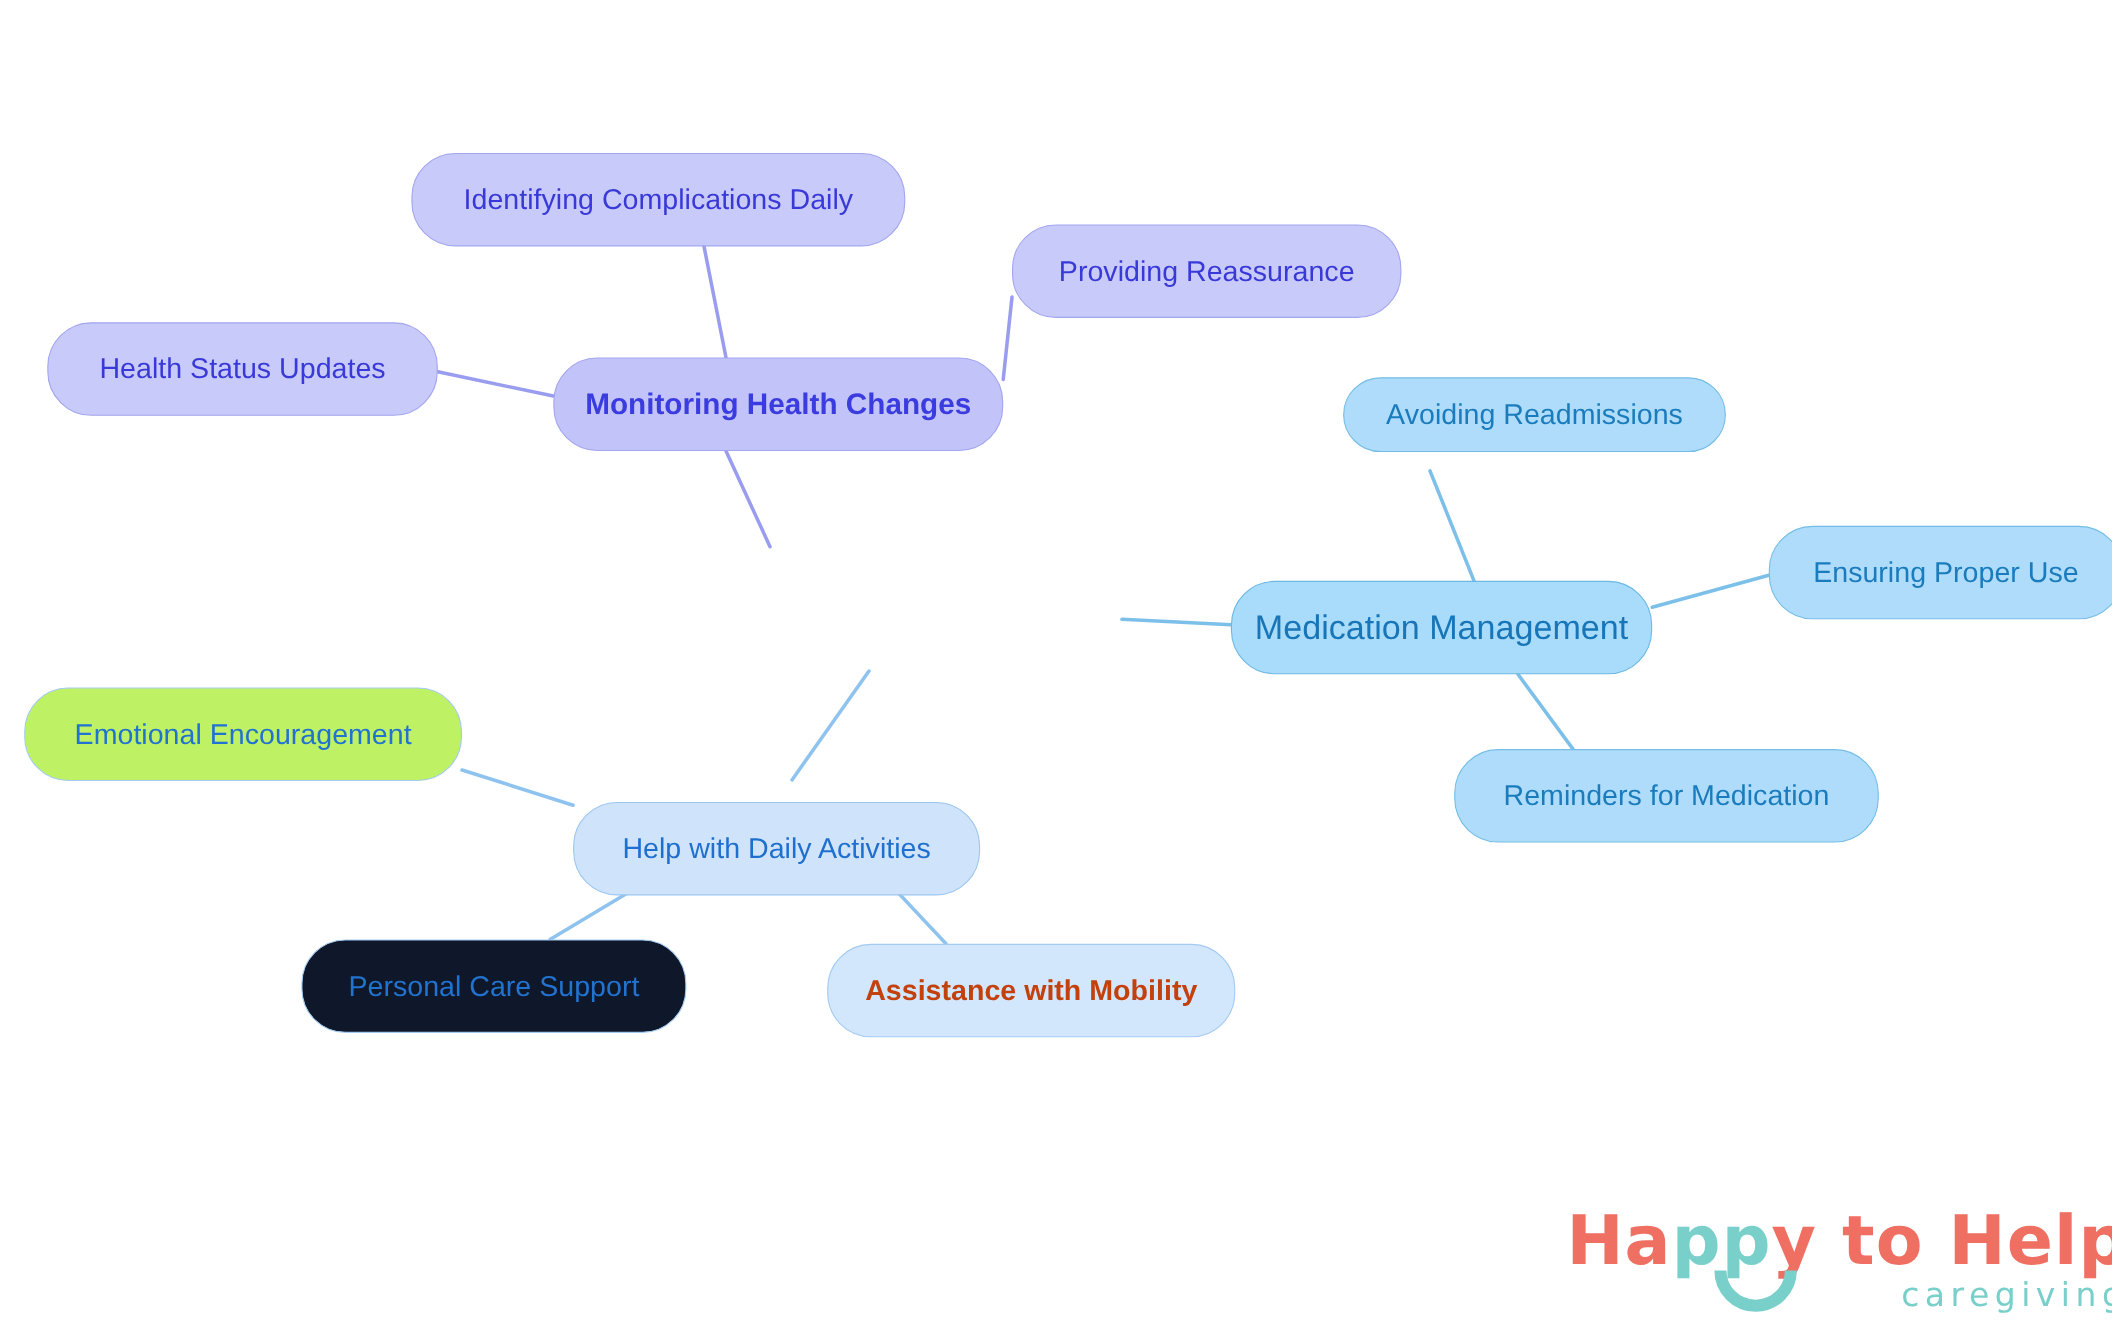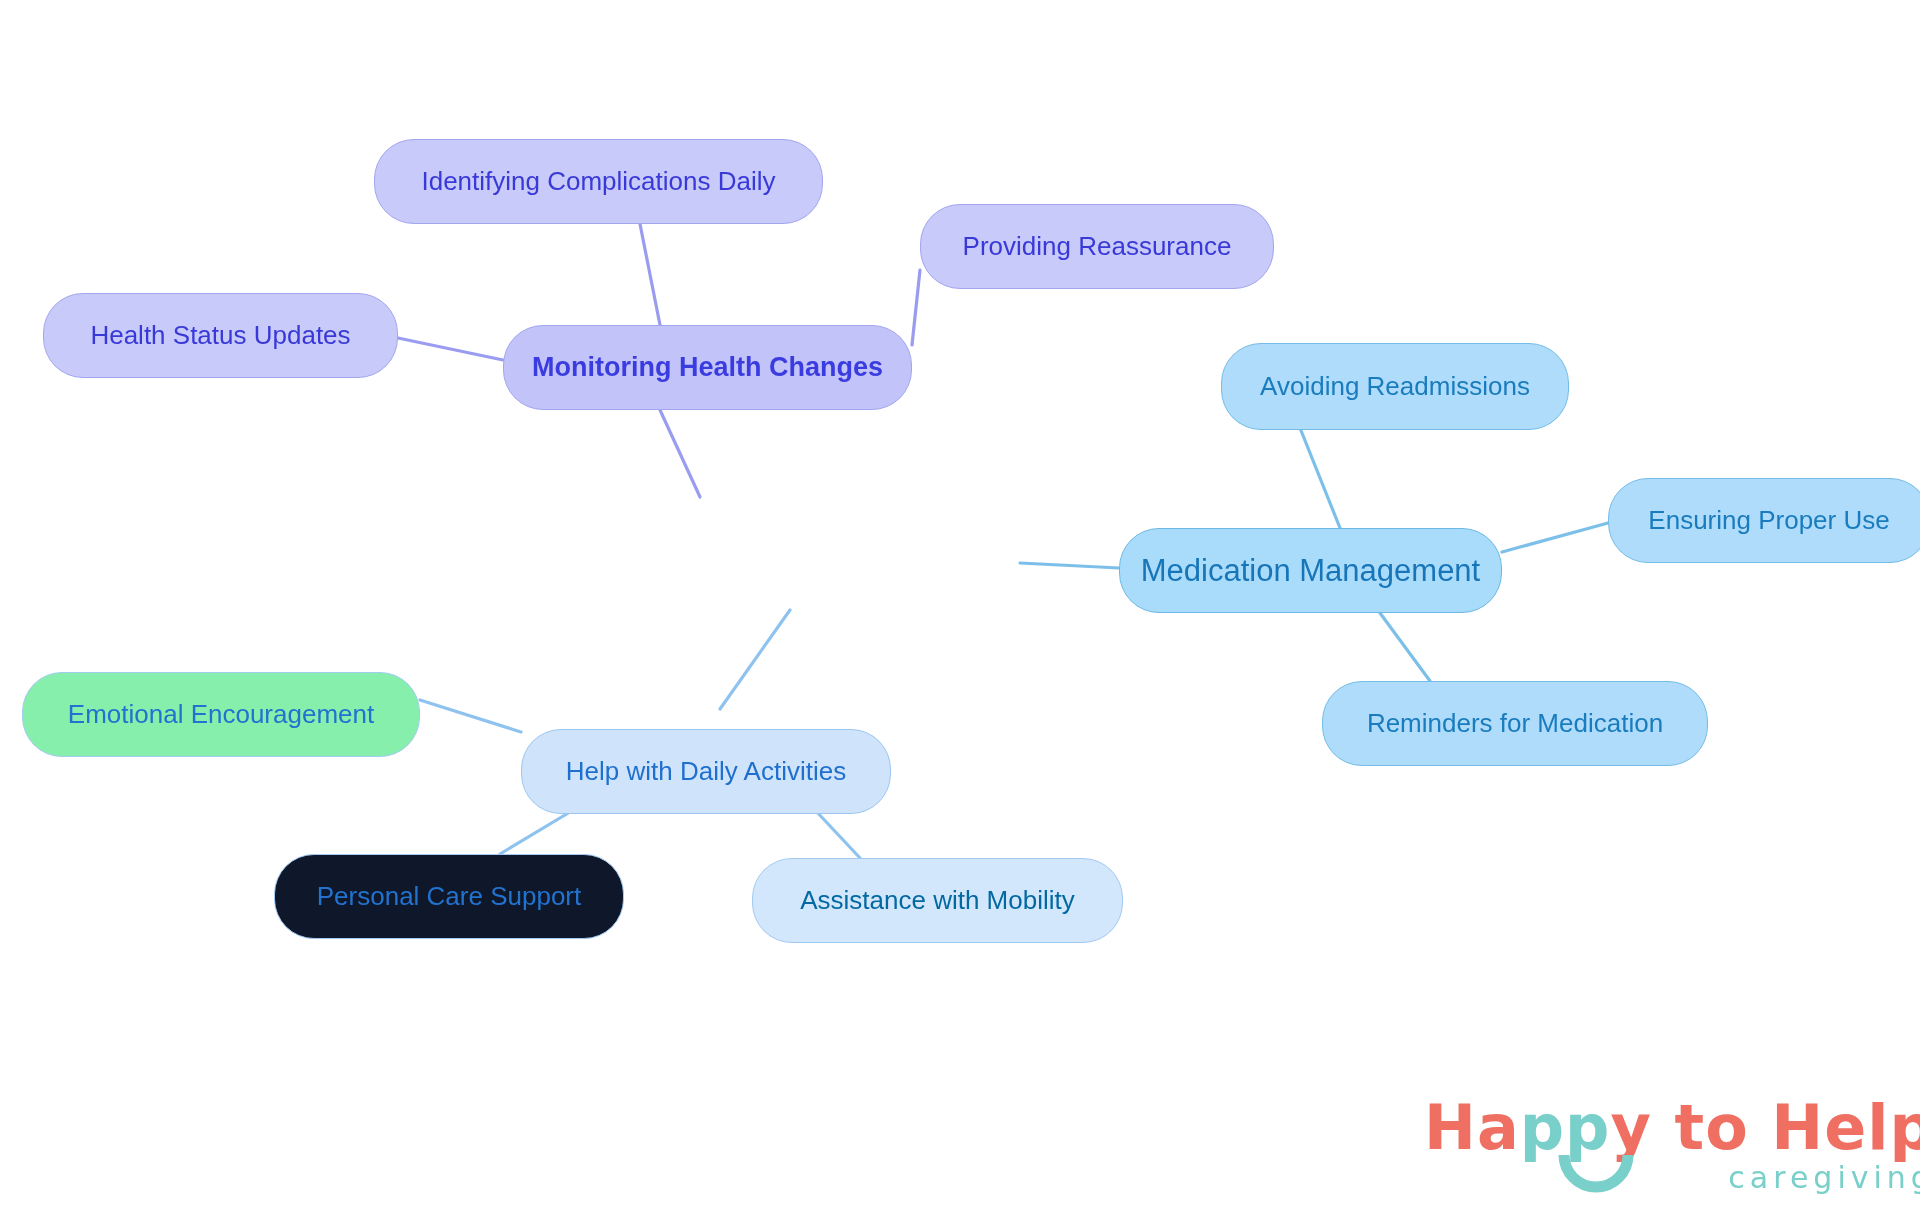--- a/index.html
+++ b/index.html
@@ -127,27 +127,27 @@
       </g>
   </svg>
 
 
   <div id="node-layer">
       <div class="node node-purple-branch" style="left: 503px; top: 325px; width: 409px; height: 85px; background: rgb(194, 196, 249); color: rgb(59, 60, 224);">Monitoring Health Changes</div>
       <div class="node node-purple" style="left: 374px; top: 139px; width: 449px; height: 85px; background: rgb(200, 202, 249); color: rgb(57, 57, 216);">Identifying Complications Daily</div>
       <div class="node node-purple" style="left: 920px; top: 204px; width: 354px; height: 85px; background: rgb(200, 202, 249); color: rgb(57, 57, 216);">Providing Reassurance</div>
       <div class="node node-purple" style="left: 43px; top: 293px; width: 355px; height: 85px; background: rgb(200, 202, 249); color: rgb(57, 57, 216);">Health Status Updates</div>
       <div class="node node-blue-strong" style="left: 1119px; top: 528px; width: 383px; height: 85px; background: rgb(169, 220, 251); color: rgb(24, 118, 184);">Medication Management</div>
-      <div class="node node-blue-mid" style="left: 1221px; top: 343px; width: 348px; height: 87px; background: rgb(174, 220, 250); color: rgb(26, 124, 189);">Avoiding Readmissions</div>
+      <div class="node node-blue-mid" style="left: 1221px; top: 343px; width: 348px; height: 68px; background: rgb(174, 220, 250); color: rgb(26, 124, 189);">Avoiding Readmissions</div>
       <div class="node node-blue-mid" style="left: 1608px; top: 478px; width: 322px; height: 85px; background: rgb(174, 220, 250); color: rgb(26, 124, 189);">Ensuring Proper Use</div>
       <div class="node node-blue-mid" style="left: 1322px; top: 681px; width: 386px; height: 85px; background: rgb(174, 220, 250); color: rgb(26, 124, 189);">Reminders for Medication</div>
       <div class="node node-blue-light" style="left: 521px; top: 729px; width: 370px; height: 85px; background: rgb(207, 228, 251); color: rgb(31, 111, 206);">Help with Daily Activities</div>
-      <div class="node node-blue-pale" style="left: 22px; top: 672px; width: 398px; height: 85px; background: #86efac; color: rgb(33, 115, 207);">Emotional Encouragement</div>
+      <div class="node node-blue-pale" style="left: 22px; top: 625px; width: 398px; height: 85px; background: #bef264; color: rgb(33, 115, 207);">Emotional Encouragement</div>
       <div class="node node-blue-pale" style="left: 274px; top: 854px; width: 350px; height: 85px; background: #0f172a; color: rgb(33, 115, 207);">Personal Care Support</div>
-      <div class="node node-blue-pale" style="left: 752px; top: 858px; width: 371px; height: 85px; background: rgb(210, 230, 252); color: #0369a1;">Assistance with Mobility</div>
+      <div class="node node-blue-pale" style="left: 752px; top: 858px; width: 371px; height: 85px; background: rgb(210, 230, 252); color: #c2410c; font-weight: bold;">Assistance with Mobility</div>
     </div>
 
   <div id="logo" style="left: 1424px; top: 1097px;">
     <div class="logo-wordmark">
       <span style="color: rgb(239, 112, 98);">Ha</span><span style="color: rgb(121, 207, 201);">pp</span><span style="color: rgb(239, 112, 98);">y</span><span style="color: rgb(239, 112, 98);"> to </span><span style="color: rgb(239, 112, 98);">Help</span>
       <svg width="0" height="0" style="position:absolute"></svg>
     </div>
     <div class="logo-sub" style="color: rgb(121, 207, 201);">caregiving</div>
     <svg id="logo-smile" width="80" height="46" viewBox="0 0 80 46" style="position:absolute; left:132px; top:56px;">
       <path d="M8 2 A 32 32 0 0 0 72 2" fill="none" stroke="#79cfc9" stroke-width="11" stroke-linecap="butt"></path>

